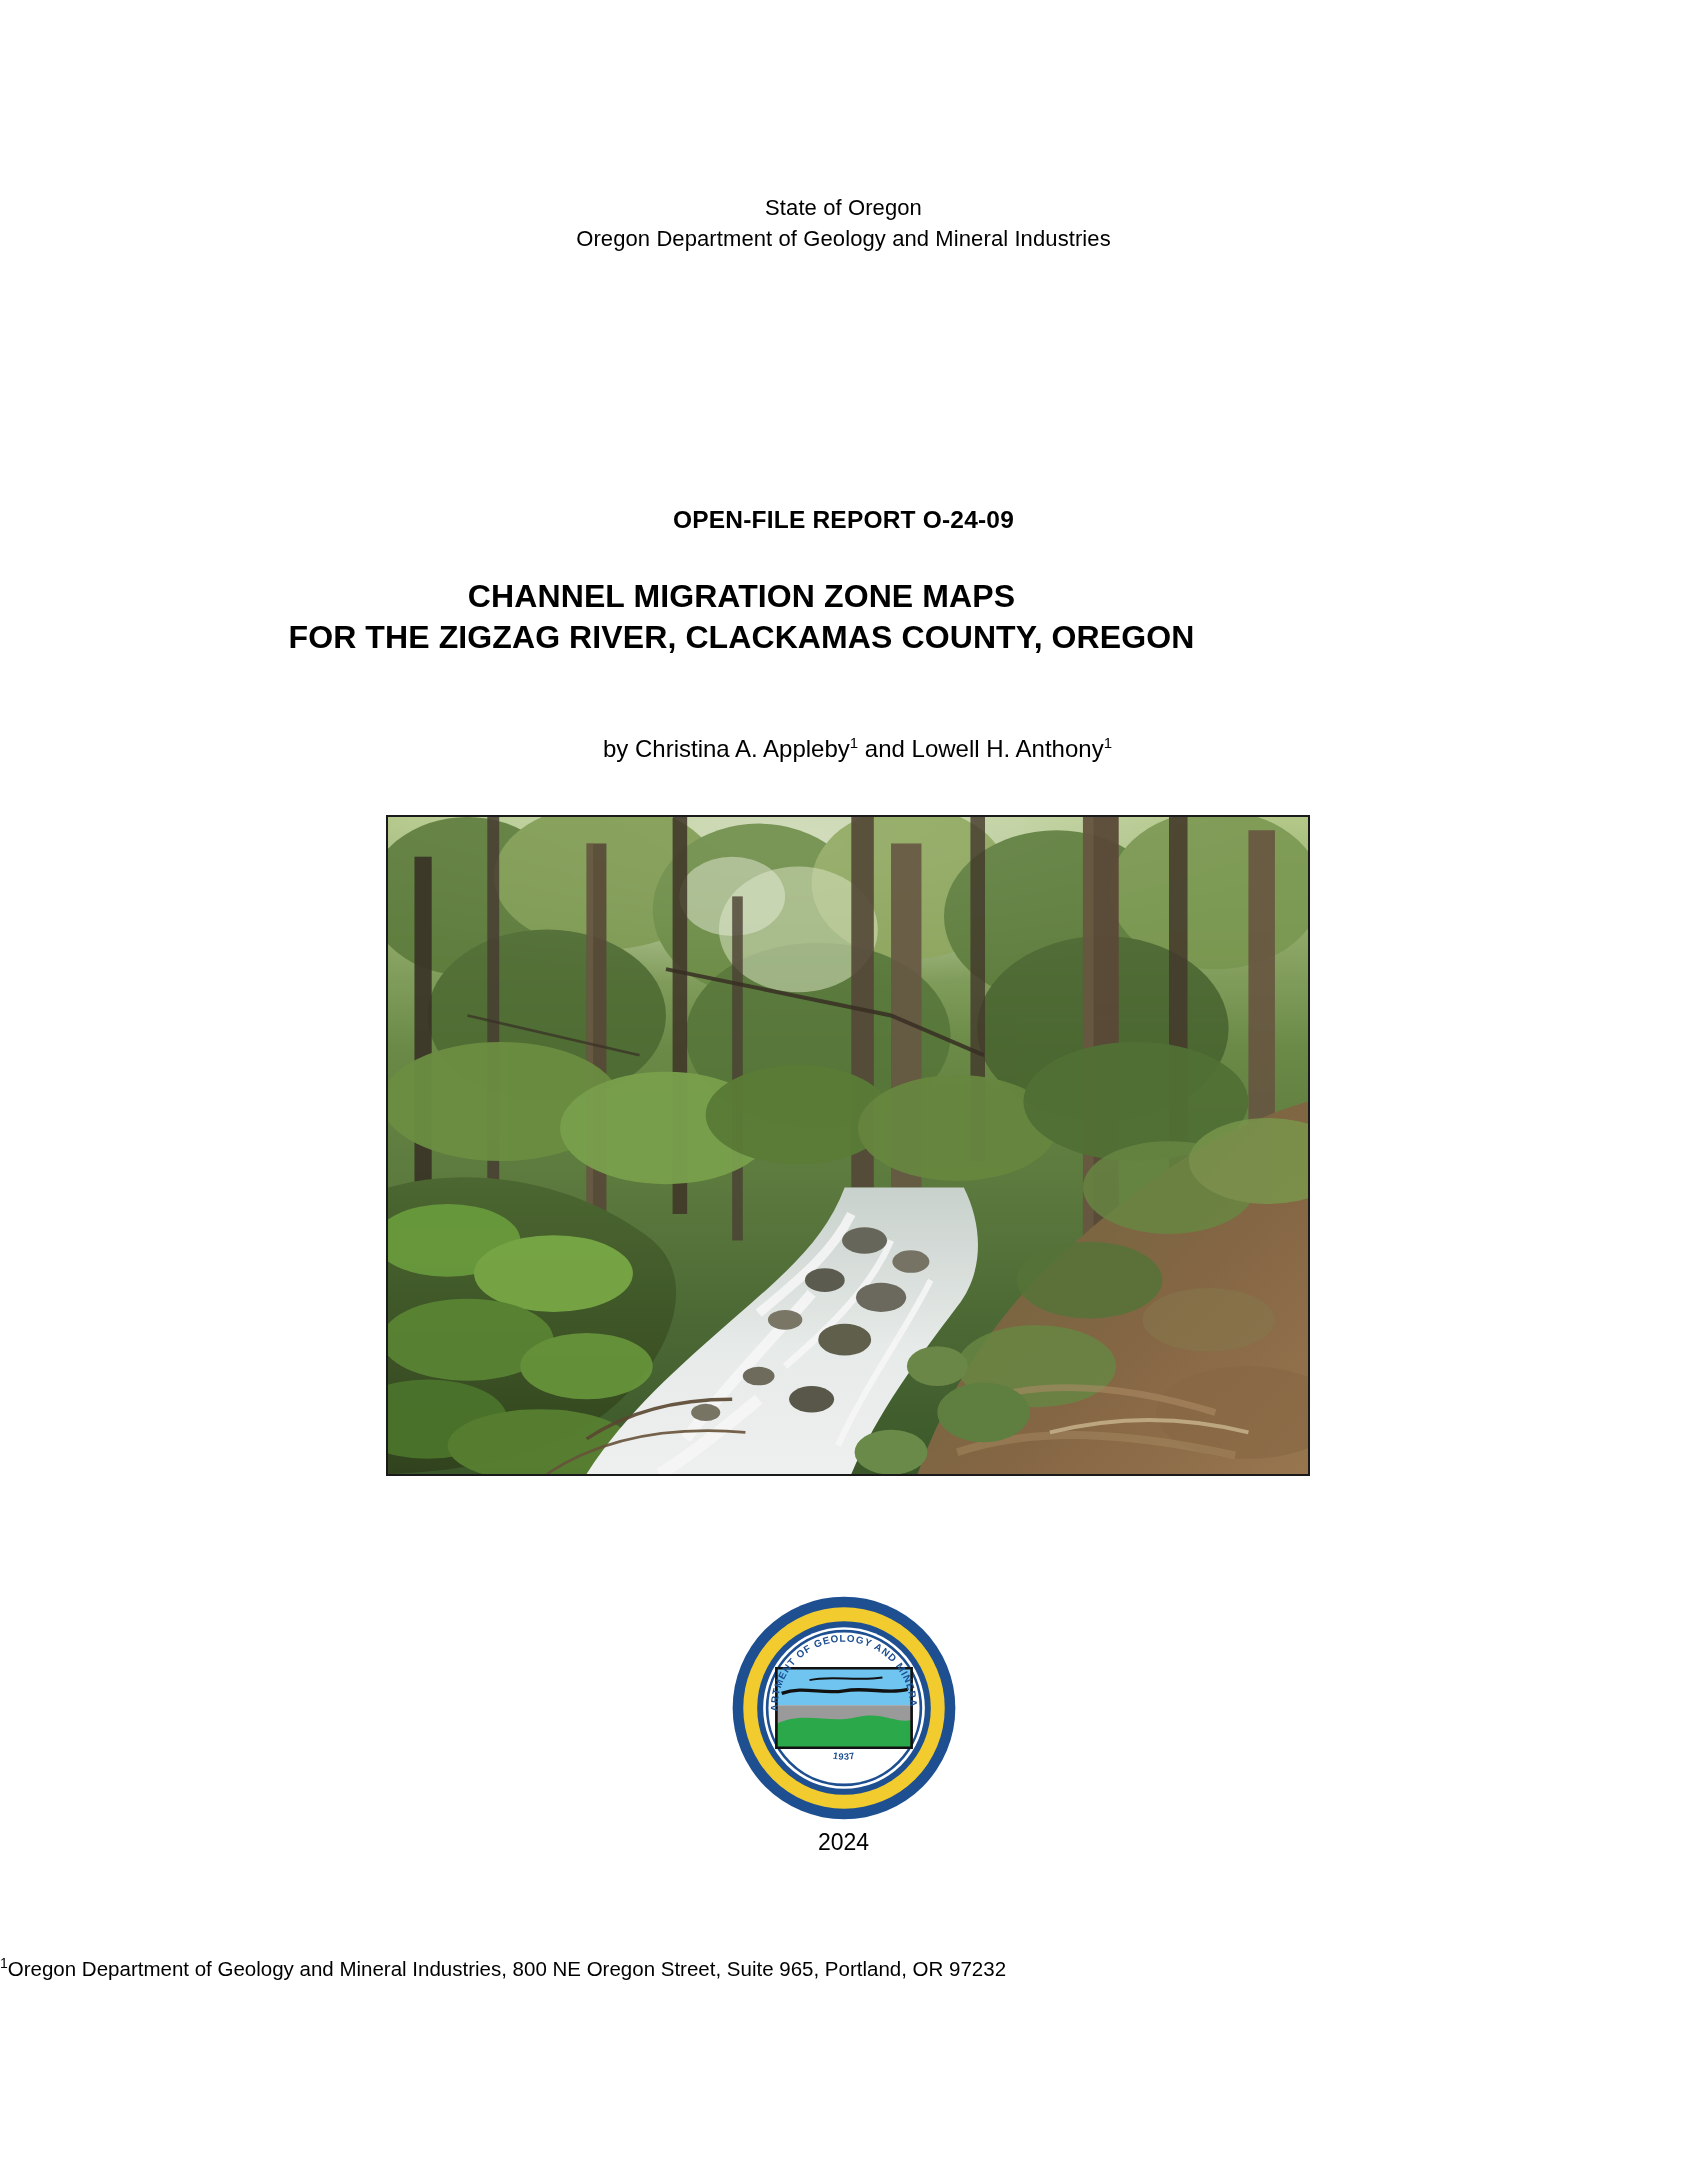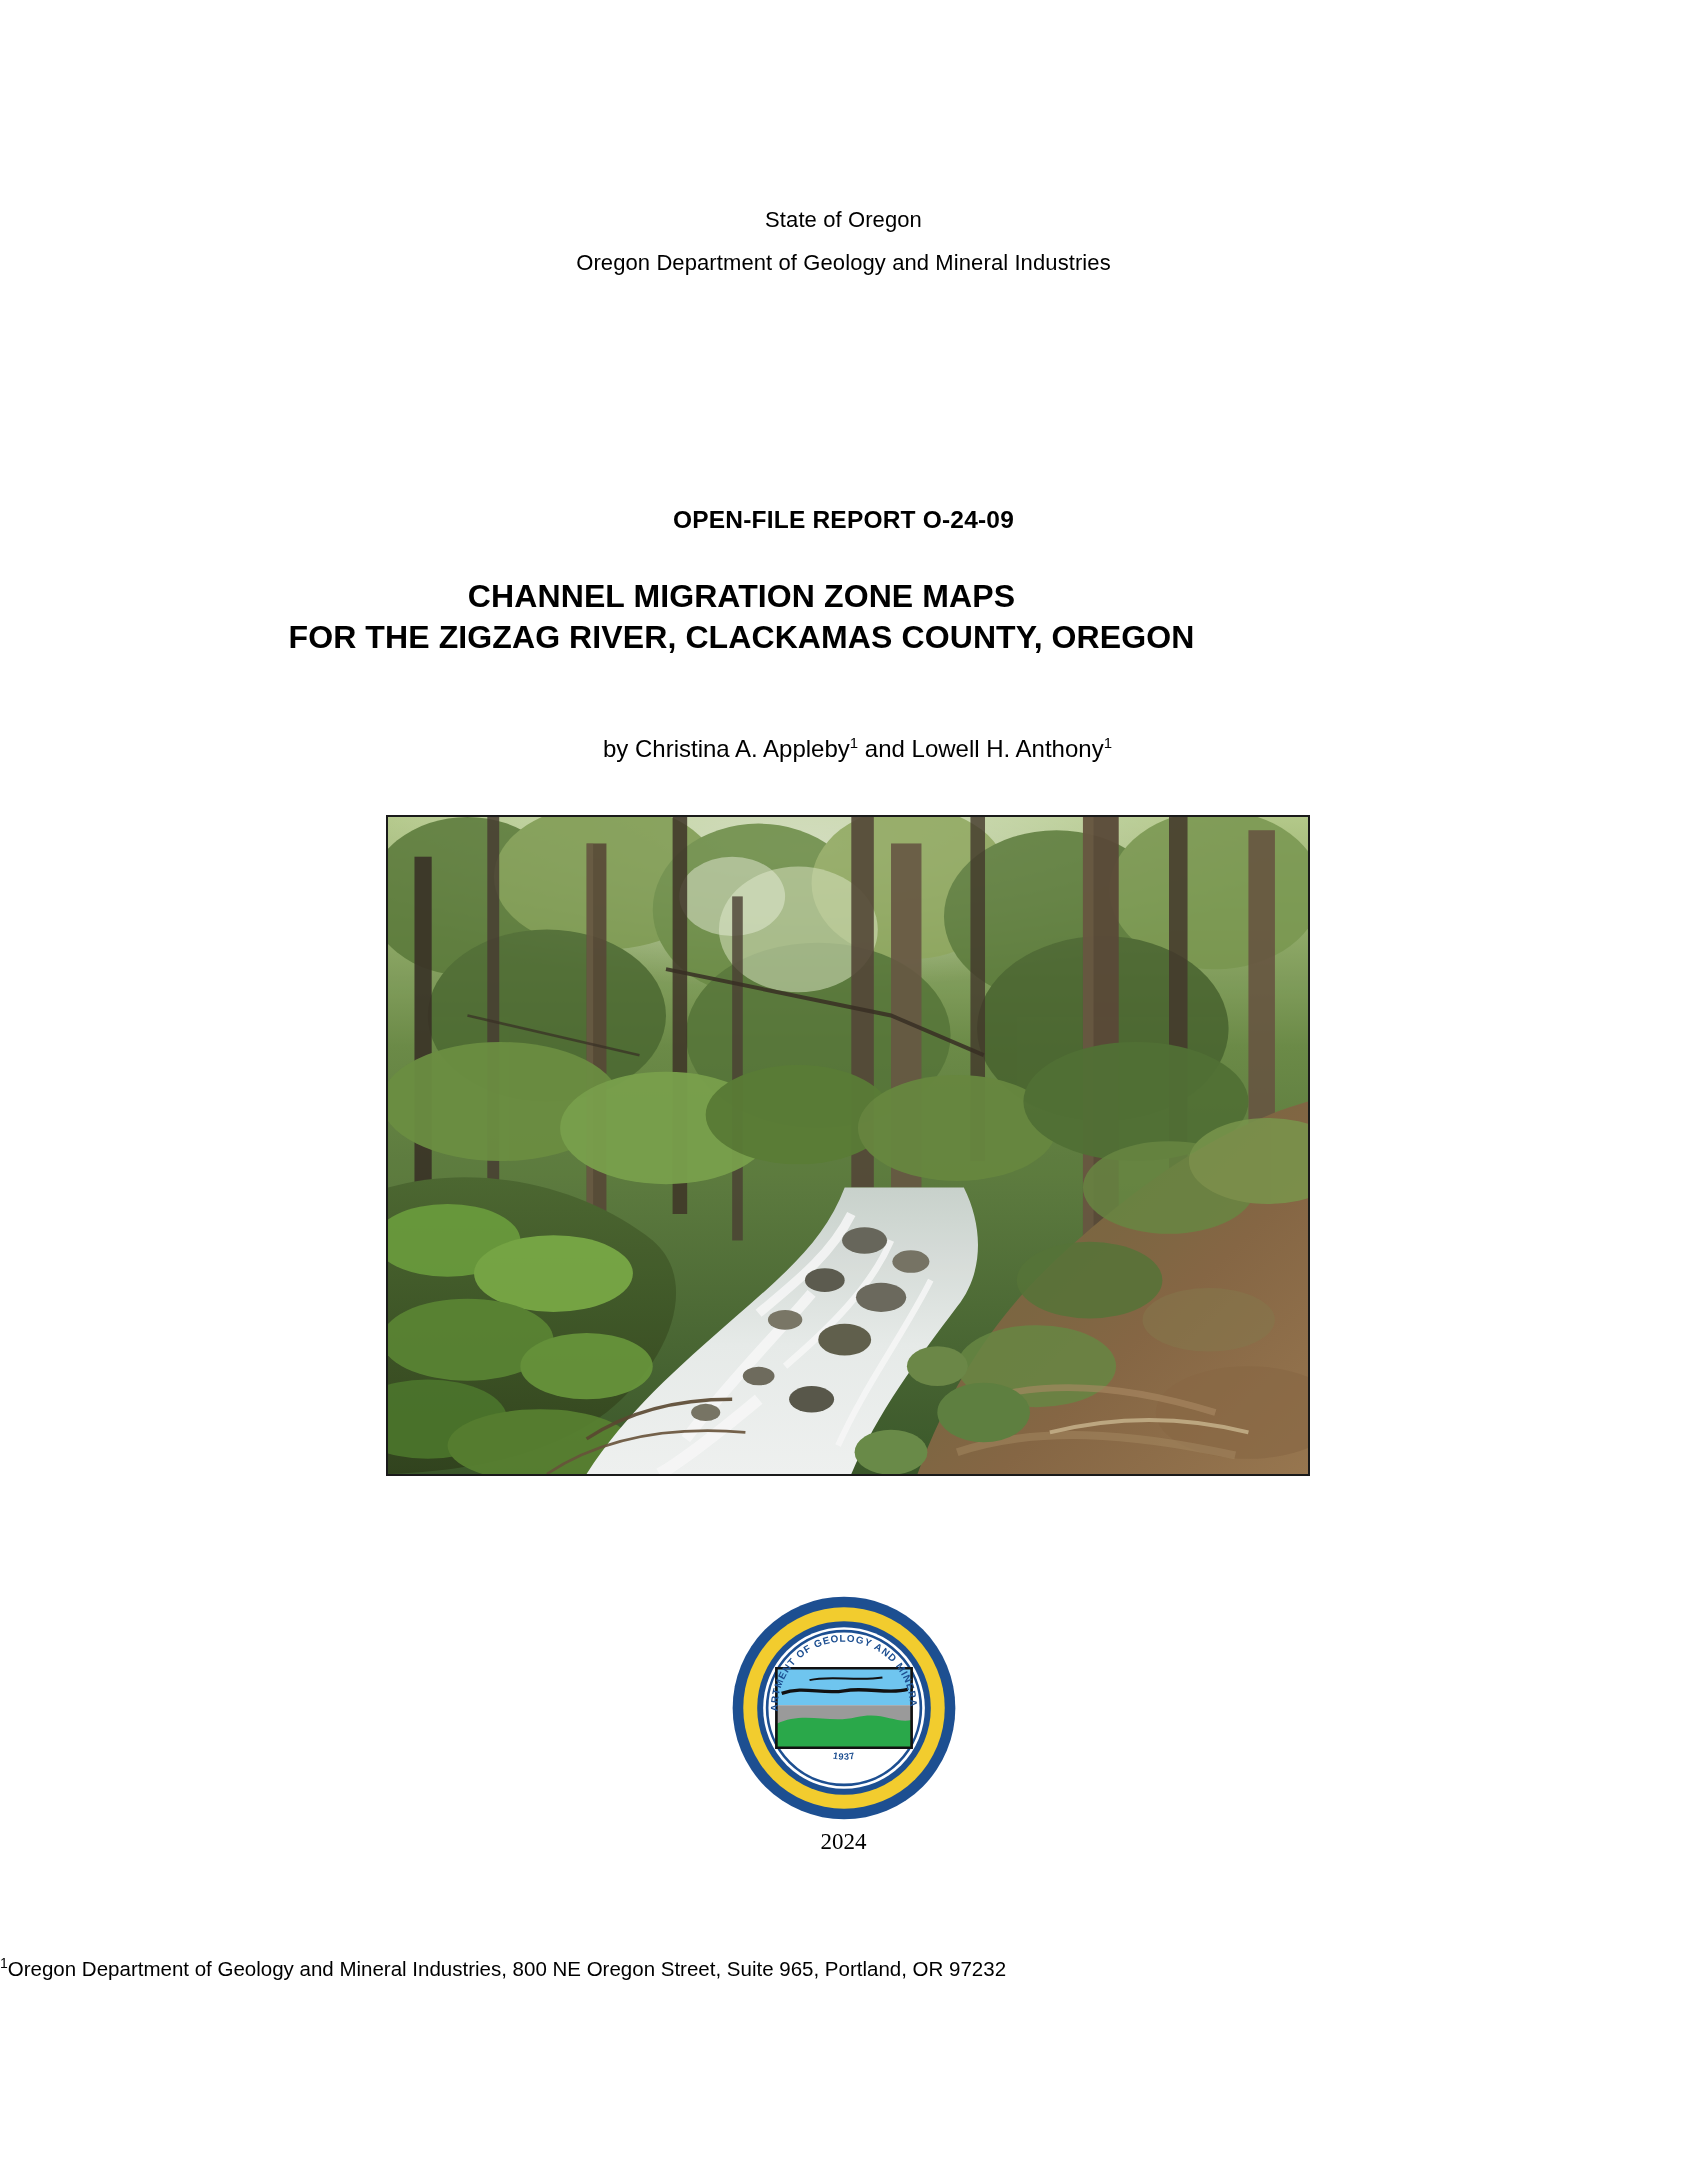--- a/index.html
+++ b/index.html
@@ -28,21 +28,20 @@
     position: absolute;
     top: 192px;
     left: 0;
     width: 1687px;
     text-align: center;
     line-height: 1.42;
   }
   .agency-line {
     font-size: 22px;
     letter-spacing: 0.1px;
-    margin-top: 12px;
   }
 
   
   .report-number {
     position: absolute;
     top: 506px;
     left: 0;
     width: 1687px;
     text-align: center;
     font-size: 24.5px;
@@ -108,21 +107,20 @@
   .logo-svg { display: block; }
 
   
   .year {
     position: absolute;
     top: 1829px;
     left: 0;
     width: 1687px;
     text-align: center;
     font-size: 23px;
-    font-family: Liberation Serif, serif;
   }
 
   
   .footnote {
     position: absolute;
     top: 1955px;
     left: 0;
     width: 1522px;
     text-align: left;
     font-size: 20.5px;

